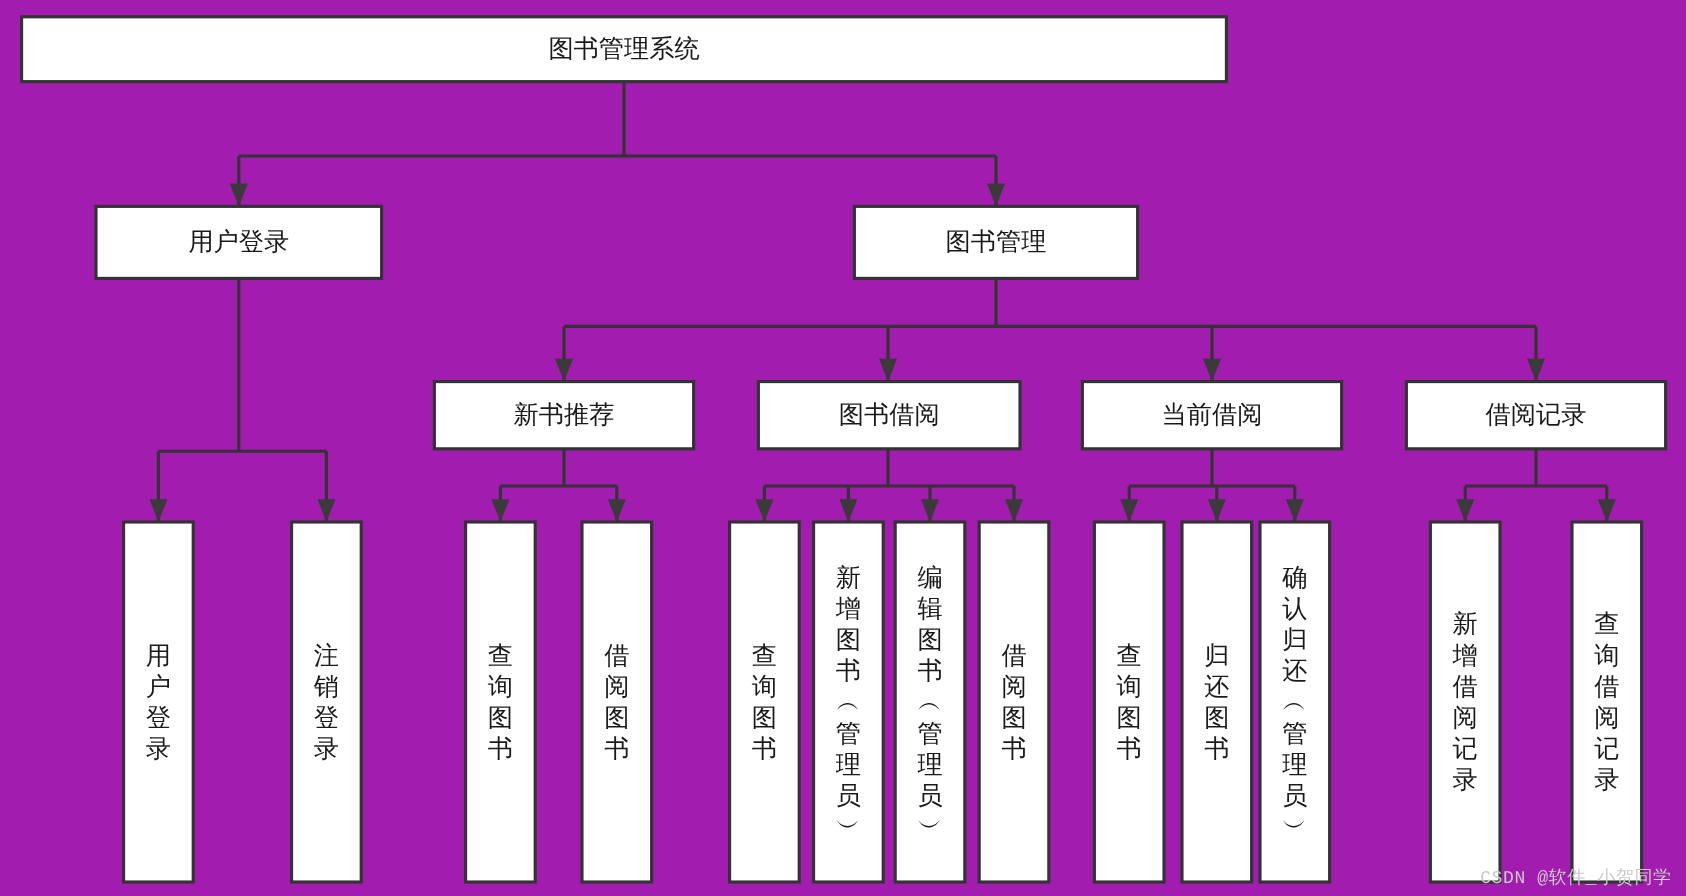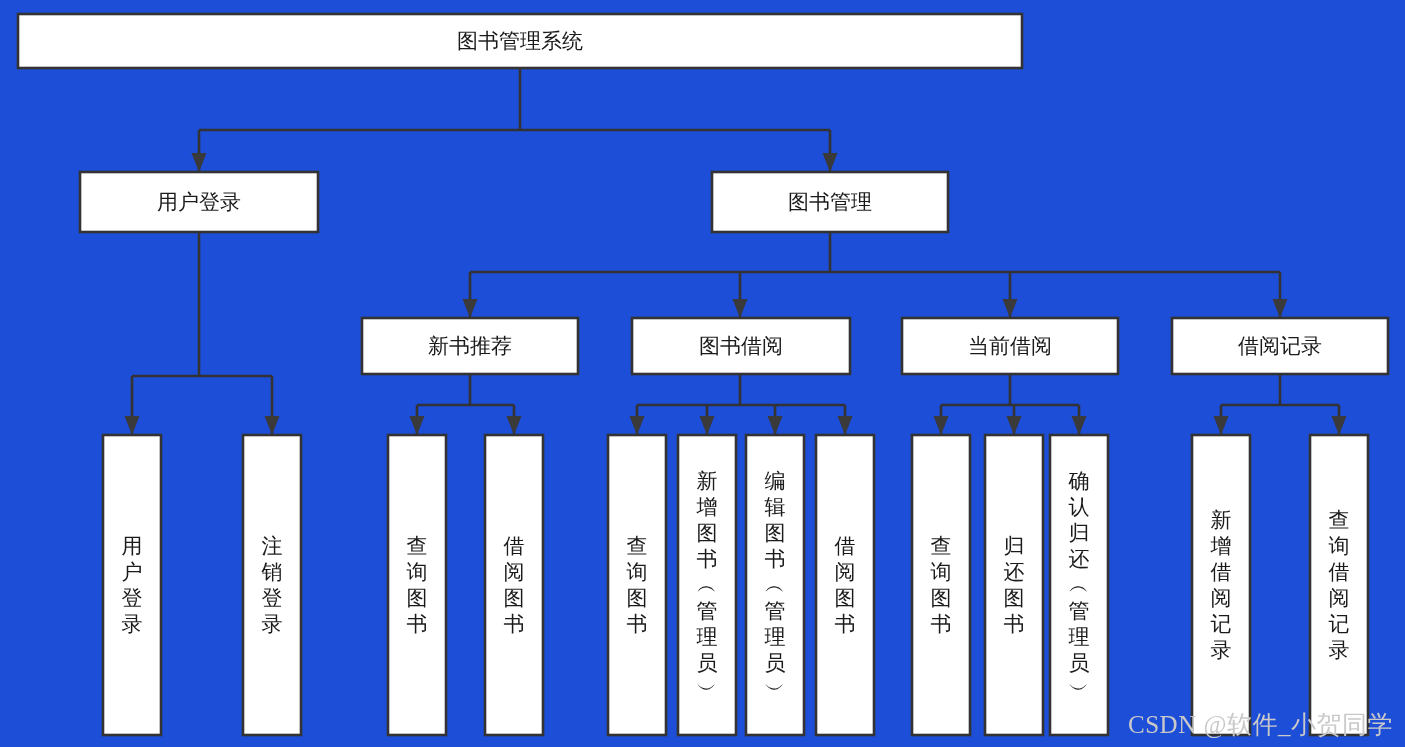--- a/index.html
+++ b/index.html
@@ -8,21 +8,21 @@
     padding: 0;
     background: #ffffff;
   }
   body {
     font-family: "DejaVu Sans", "Liberation Sans", sans-serif;
   }
   #diagram-root {
     position: relative;
     width: 1405px;
     height: 747px;
-    background: #1d4ed8;
+    background: #a21caf;
     overflow: hidden;
   }
   svg#tree-svg {
     position: absolute;
     left: 0;
     top: 0;
     width: 1405px;
     height: 747px;
     display: block;
   }
@@ -51,22 +51,22 @@
   .node-label-v {
     fill: #1a1a1a;
     font-family: "DejaVu Sans", "Liberation Sans", sans-serif;
     font-size: 21px;
     text-anchor: middle;
   }
   .watermark-text {
     position: absolute;
     right: 12px;
     bottom: 6px;
-    font-family: Liberation Serif, serif;
-    font-size: 25px;
+    font-family: Liberation Mono, monospace;
+    font-size: 15px;
     color: #c9c9c9;
     white-space: nowrap;
     letter-spacing: 0.5px;
     user-select: none;
   }
 </style>
 </head>
 <body>
 
 <div id="diagram-root">

